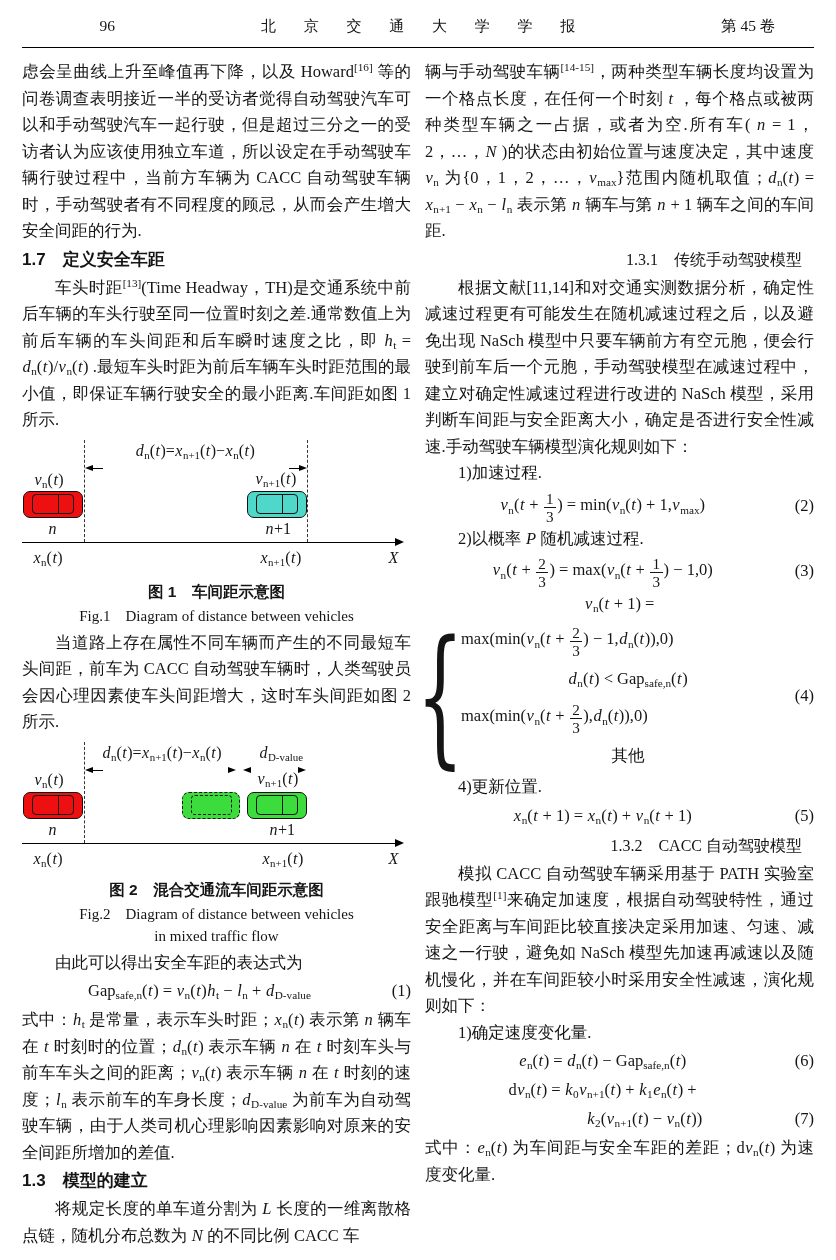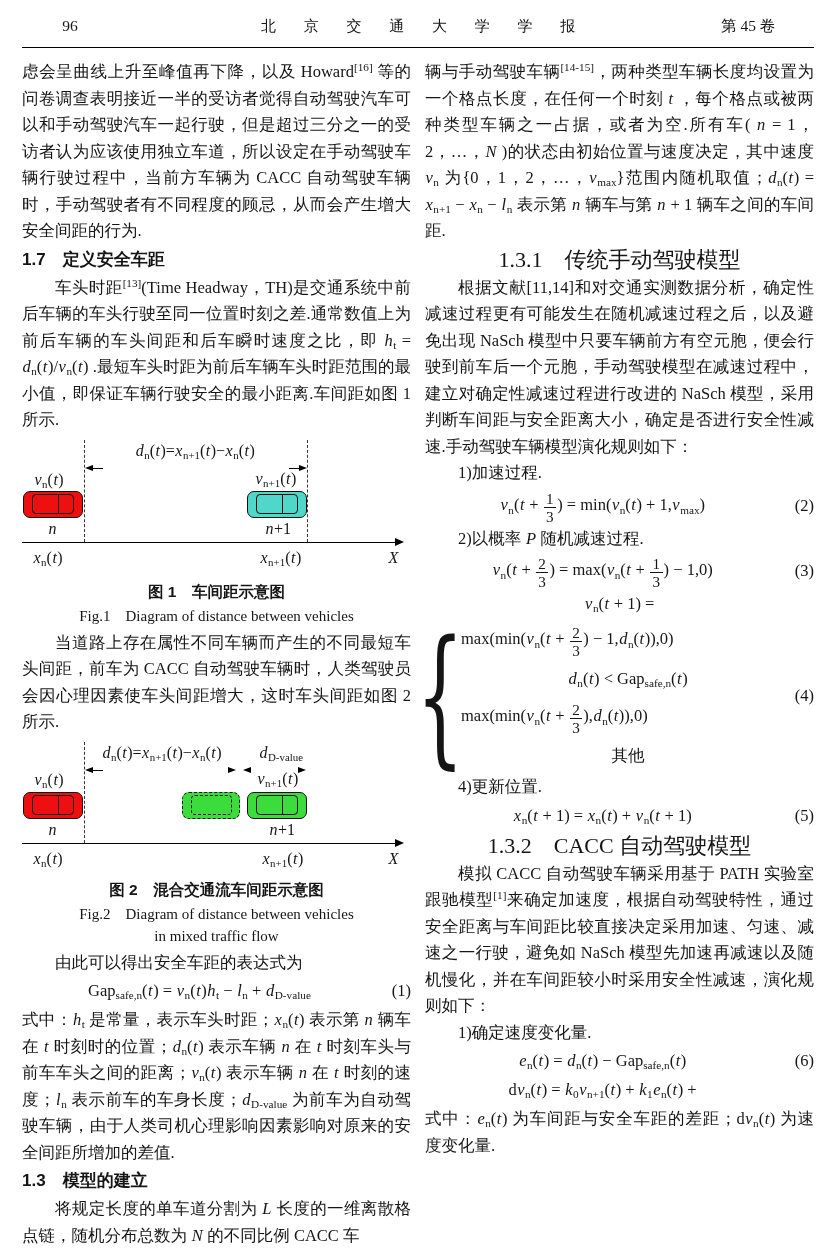--- a/index.html
+++ b/index.html
@@ -1,32 +1,32 @@
 <!DOCTYPE html>
 <html><head>
 <meta charset="utf-8">
 <style>
   *{box-sizing:border-box;margin:0;padding:0}
   html,body{background:#e8e8e8}
   .page{position:relative;width:836px;height:1260px;margin:0 auto;background:#ffffff;
         font-family:"Liberation Serif","DejaVu Serif",serif;color:#151515;overflow:hidden}
   
   .hdr{position:absolute;top:16px;left:25px;right:25px;display:flex;align-items:baseline;font-size:15.5px}
-  .hdr .pno{width:90px;text-align:center}
+  .hdr .pno{width:90px;text-align:right}
   .hdr .jt{flex:1;display:flex;justify-content:center}
   .hdr .jt span{font-size:15px;letter-spacing:1.85em;margin-right:-1.85em;white-space:nowrap}
   .hdr .vol{width:90px;text-align:left}
   .rule{position:absolute;top:47px;left:22px;right:22px;border-top:1.7px solid #000}
   
   .col{position:absolute;top:59px;width:389px;font-size:16.5px;line-height:26.5px;text-align:justify}
   .col-l{left:22px}.col-r{left:425px}
   p{margin:0}
   p.ind{text-indent:2em}
   .h2{font-family:"Liberation Sans","DejaVu Sans",sans-serif;font-weight:bold;font-size:17px;line-height:28px;text-align:left;margin:1px 0}
-  .h3{font-size:22px;line-height:28px;text-align:center;margin:1px 0}
+  .h3{font-size:16px;line-height:28px;text-align:right;margin:1px 12px}
   sub,sup{font-size:0.68em;line-height:0}
   sub{vertical-align:-0.3em}
   sup{vertical-align:0.5em}
   i{padding:0 0.5px}
   
   .eq{display:flex;align-items:center;margin:2px 0;min-height:27px}
   .eq .b{flex:1;text-align:center;white-space:nowrap}
   .eq .b.shift{padding-left:84px}
   .eq .n{flex:none;width:34px;text-align:right}
   .frac{display:inline-flex;flex-direction:column;align-items:center;vertical-align:middle;
@@ -228,16 +228,20 @@
 
     <p class="ind">1)确定速度变化量.</p>
     <div class="eq">
       <span class="b"><i>e</i><sub>n</sub>(<i>t</i>) = <i>d</i><sub>n</sub>(<i>t</i>) − Gap<sub>safe,n</sub>(<i>t</i>)</span>
       <span class="n">(6)</span>
     </div>
     <div class="eq">
       <span class="b">d<i>v</i><sub>n</sub>(<i>t</i>) = <i>k</i><sub>0</sub><i>v</i><sub>n+1</sub>(<i>t</i>) + <i>k</i><sub>1</sub><i>e</i><sub>n</sub>(<i>t</i>) +</span>
       <span class="n"></span>
     </div>
+    <div class="eq">
+      <span class="b shift"><i>k</i><sub>2</sub>(<i>v</i><sub>n+1</sub>(<i>t</i>) − <i>v</i><sub>n</sub>(<i>t</i>))</span>
+      <span class="n">(7)</span>
+    </div>
 
     <p>式中：<i>e</i><sub>n</sub>(<i>t</i>) 为车间距与安全车距的差距；d<i>v</i><sub>n</sub>(<i>t</i>) 为速度变化量.</p>
   </div>
 </div>
 
 </body></html>

